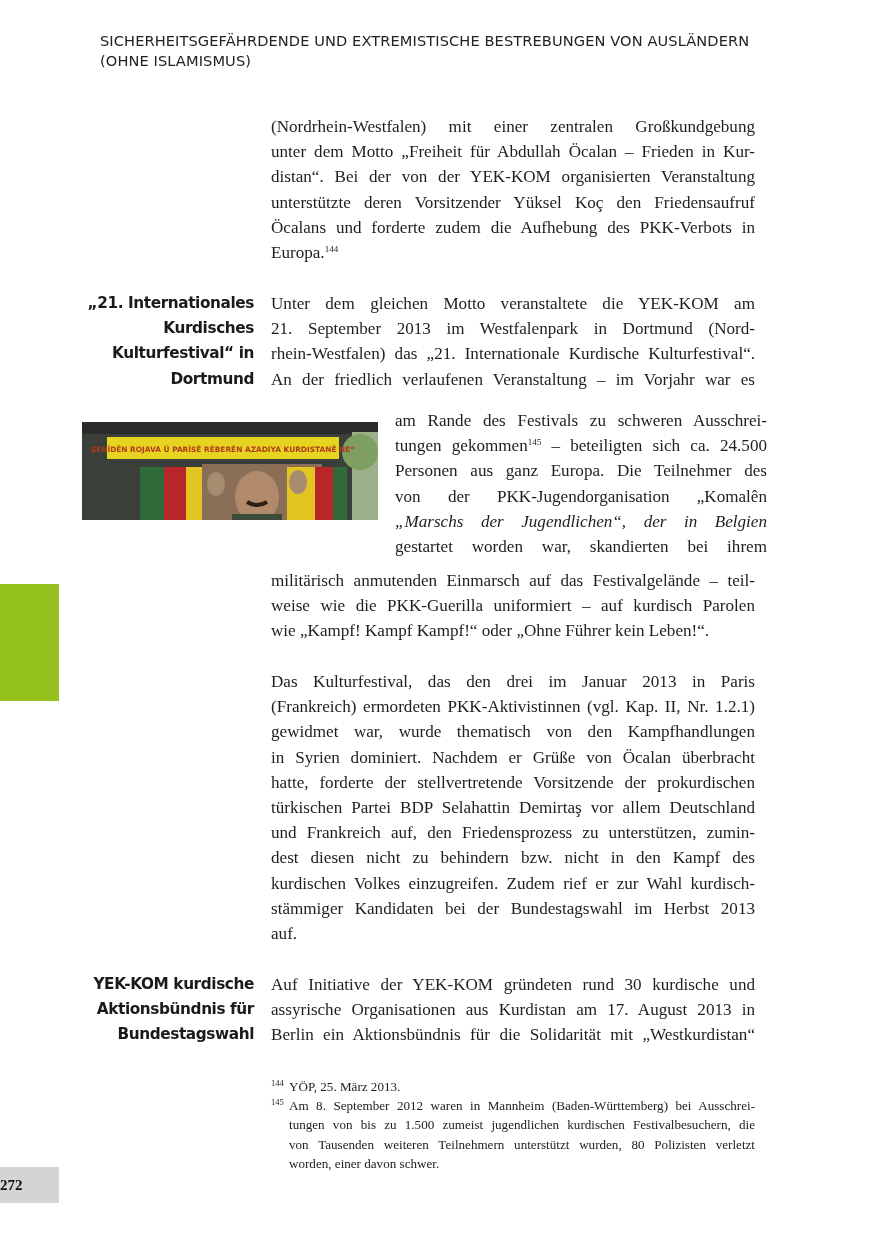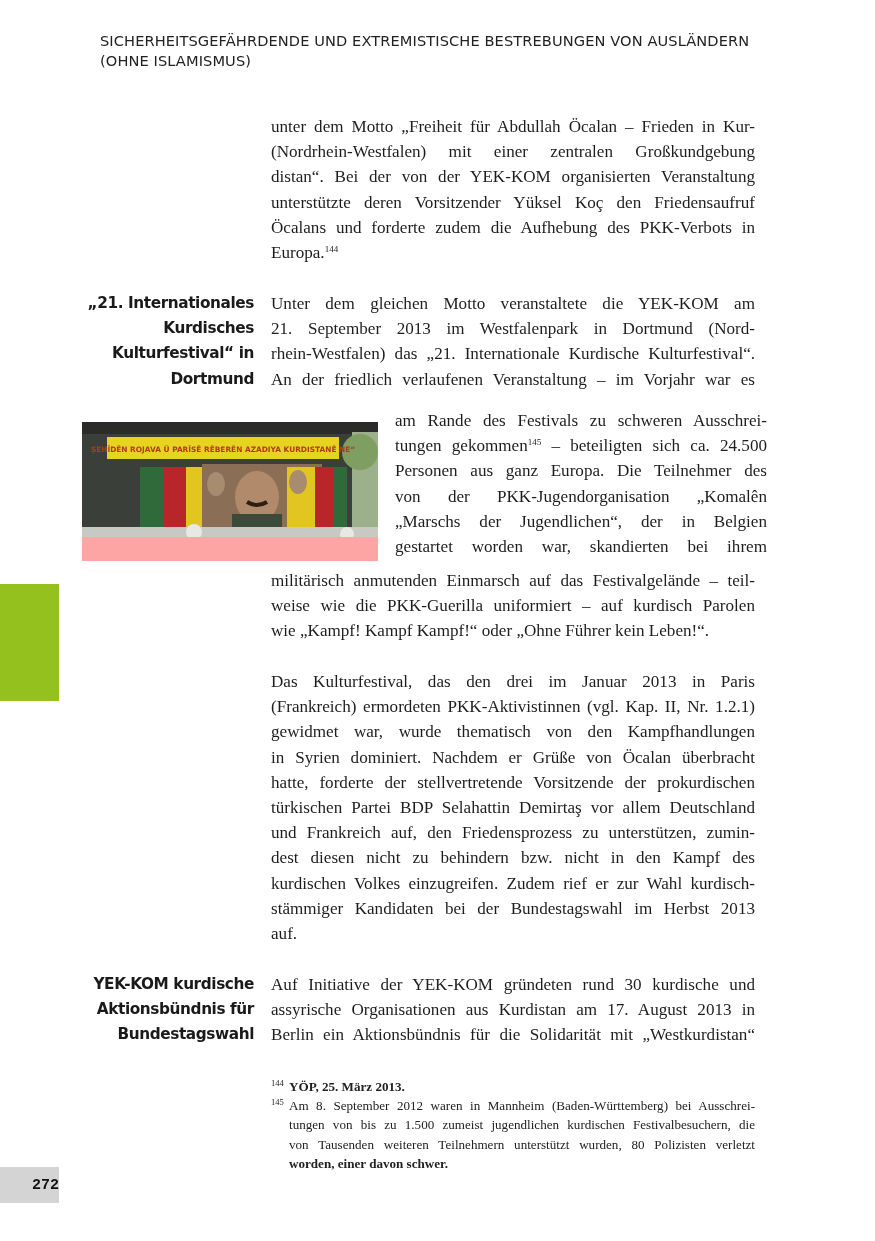--- a/index.html
+++ b/index.html
@@ -17,49 +17,49 @@
   .para span.line { display: block; text-align: justify; text-align-last: justify; white-space: nowrap; }
   .para span.line.last { text-align-last: left; }
   .side-head {
     position: absolute; width: 175px; left: 79px; text-align: right;
     font-family: "DejaVu Sans", sans-serif; font-weight: bold; font-size: 15.3px;
     line-height: 25.2px; color: #1a1a1a; letter-spacing: -0.4px;
   }
   .side-head span { display: block; }
   sup { font-size: 9px; vertical-align: 6px; line-height: 0; }
   .photo {
-    position: absolute; left: 82px; top: 422px; width: 296px; height: 139px;
+    position: absolute; left: 82px; top: 422px; width: 296px; height: 98px;
     overflow: hidden; background: #fca5a5;
   }
   .green-tab { position: absolute; left: 0; top: 584px; width: 59px; height: 117px; background: #95c11f; }
   .page-num-box {
     position: absolute; left: 0; top: 1167px; width: 59px; height: 36px; background: #d4d4d4;
-    font-family: Liberation Mono, monospace; font-weight: bold; font-size: 15px;
-    display: flex; align-items: center; justify-content: flex-end; color: #111;
+    font-family: Liberation Serif, serif; font-weight: bold; font-size: 15px;
+    display: flex; align-items: center; justify-content: flex-start; color: #111;
   }
   .footnotes {
     position: absolute; left: 271px; width: 484px; top: 1077px;
     font-family: "Liberation Serif", serif; font-size: 13.1px; line-height: 19.2px; color: #222;
   }
   .fn { position: relative; padding-left: 18px; }
   .fn .fn-num { position: absolute; left: 0; top: -3px; font-size: 8.5px; }
   .fn span.line { display: block; text-align: justify; text-align-last: justify; white-space: nowrap; }
-  .fn span.line.last { text-align-last: left; font-weight: bold; }
+  .fn span.line.last { text-align-last: left; }
 </style>
 </head>
 <body>
 
 <div class="running-head">
   <div>SICHERHEITSGEFÄHRDENDE UND EXTREMISTISCHE BESTREBUNGEN VON AUSLÄNDERN</div>
   <div>(OHNE ISLAMISMUS)</div>
 </div>
 
 <p class="para body-text" style="top:114px;">
+  <span class="line">(Nordrhein-Westfalen) mit einer zentralen Großkundgebung</span>
   <span class="line">unter dem Motto „Freiheit für Abdullah Öcalan – Frieden in Kur-</span>
-  <span class="line">(Nordrhein-Westfalen) mit einer zentralen Großkundgebung</span>
   <span class="line">distan“. Bei der von der YEK-KOM organisierten Veranstaltung</span>
   <span class="line">unterstützte deren Vorsitzender Yüksel Koç den Friedensaufruf</span>
   <span class="line">Öcalans und forderte zudem die Aufhebung des PKK-Verbots in</span>
   <span class="line last"><span>Europa.</span><sup>144</sup></span>
 </p>
 
 <div class="side-head" style="top:291px;">
   <span>„21. Internationales</span>
   <span>Kurdisches</span>
   <span>Kulturfestival“ in</span>
@@ -98,21 +98,21 @@
     <circle cx="112" cy="110" r="8" fill="#e8e8e4"></circle>
     <circle cx="265" cy="112" r="7" fill="#e8e8e4"></circle>
   </svg>
 </div>
 
 <p class="body-text" style="position:absolute; left:383px; width:372px; top:367px; margin:12px; padding-top:29px;">
   <span style="display:block; text-align:justify; text-align-last:justify; white-space:nowrap;">am Rande des Festivals zu schweren Ausschrei-</span>
   <span style="display:block; text-align:justify; text-align-last:justify; white-space:nowrap;"><span>tungen gekommen</span><sup>145</sup><span> – beteiligten sich ca. 24.500</span></span>
   <span style="display:block; text-align:justify; text-align-last:justify; white-space:nowrap;">Personen aus ganz Europa. Die Teilnehmer des</span>
   <span style="display:block; text-align:justify; text-align-last:justify; white-space:nowrap; word-spacing:6px;">von der PKK-Jugendorganisation „Komalên</span>
-  <span style="display:block; text-align:justify; text-align-last:justify; white-space:nowrap; word-spacing:4px;">„Marschs der Jugendlichen“, der in Belgien</span>
+  <span style="display:block; text-align:justify; text-align-last:justify; white-space:nowrap; word-spacing:4px;font-style:italic;">„Marschs der Jugendlichen“, der in Belgien</span>
   <span style="display:block; text-align:justify; text-align-last:justify; white-space:nowrap;">gestartet worden war, skandierten bei ihrem</span>
 </p>
 
 <p class="para body-text" style="top:568px;">
   <span class="line">militärisch anmutenden Einmarsch auf das Festivalgelände – teil-</span>
   <span class="line">weise wie die PKK-Guerilla uniformiert – auf kurdisch Parolen</span>
   <span class="line last">wie „Kampf! Kampf Kampf!“ oder „Ohne Führer kein Leben!“.</span>
 </p>
 
 <p class="para body-text" style="top:669px;">

